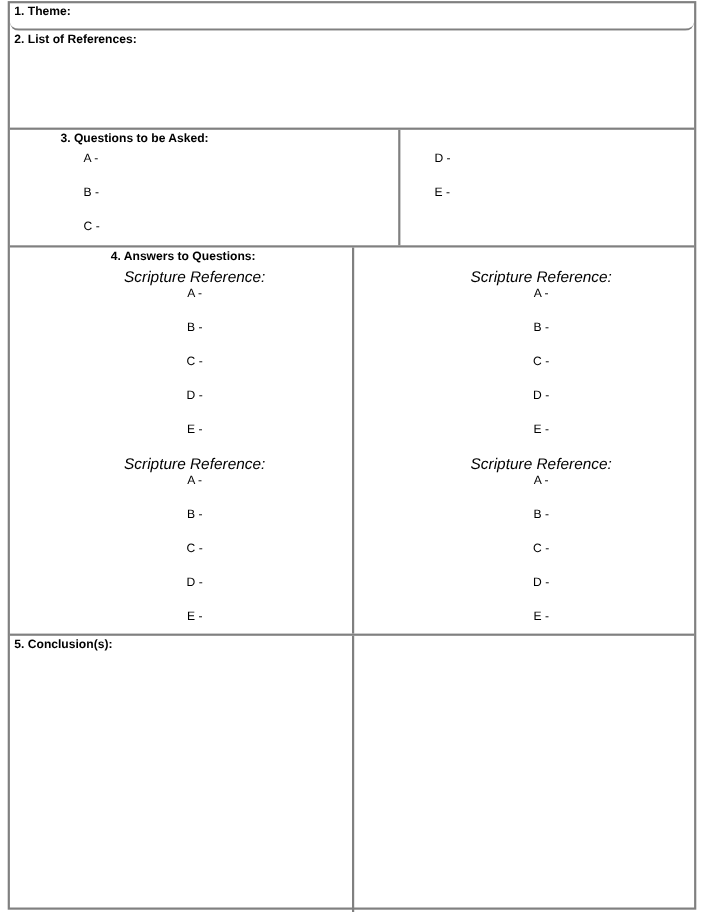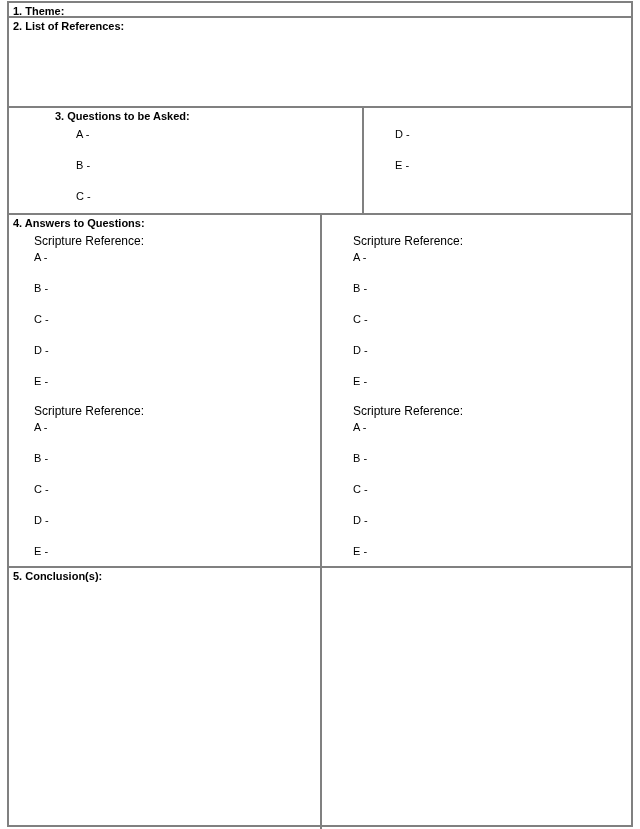--- a/index.html
+++ b/index.html
@@ -53,24 +53,24 @@
     border-right: 2px solid #808080;
     position: relative;
   }
   .col-right {
     box-sizing: border-box;
     flex: 1 1 auto;
     position: relative;
   }
 
   
-  #row-theme        { height: 15px; }
+  #row-theme        { height: 25px; border-radius: 8px; }
   #row-references   { height: 90px; }
   #row-questions    { height: 107px; padding-left: 42px; }
-  #row-answers      { height: 353px; }
+  #row-answers      { height: 353px; text-align: center; }
   #row-conclusions  { height: 269px; }
 
   .section-header {
     font-size: 11px;
     font-weight: bold;
     line-height: 13px;
     padding: 2px 0 0 4px;
     white-space: nowrap;
   }
 
@@ -85,24 +85,25 @@
   .field-line {
     font-size: 11px;
     line-height: 13px;
     height: 31px;
     white-space: nowrap;
   }
   .field-line.tight {
     height: 16px;
   }
   .sub-label {
-    font-size: 12px;
+    font-size: 14px;
     line-height: 13px;
     height: 16px;
     white-space: nowrap;
+    font-style: italic;
   }
 
   
   #questions-right .field-list {
     padding-top: 20px;
   }
   
   #answers-right .field-list {
     padding-top: 5px;
   }

